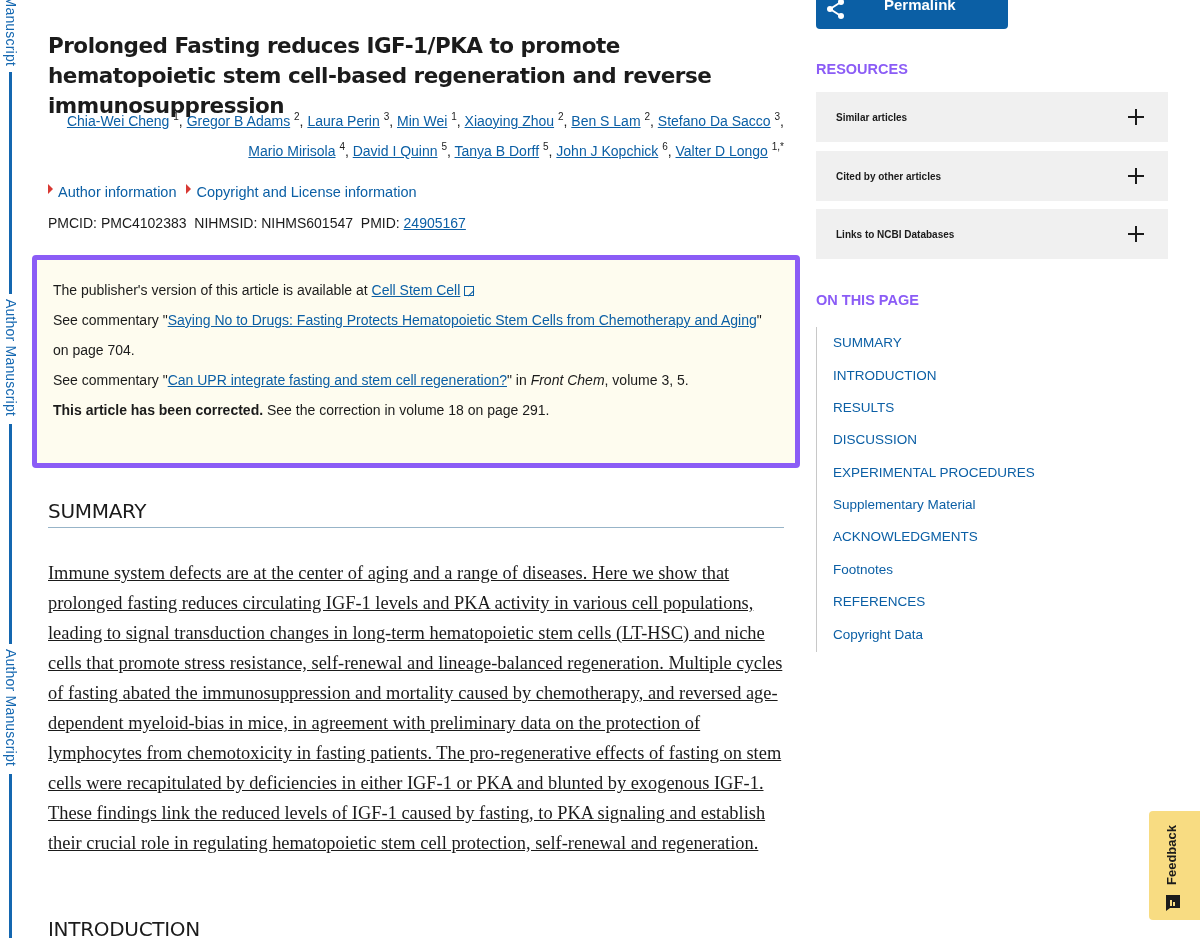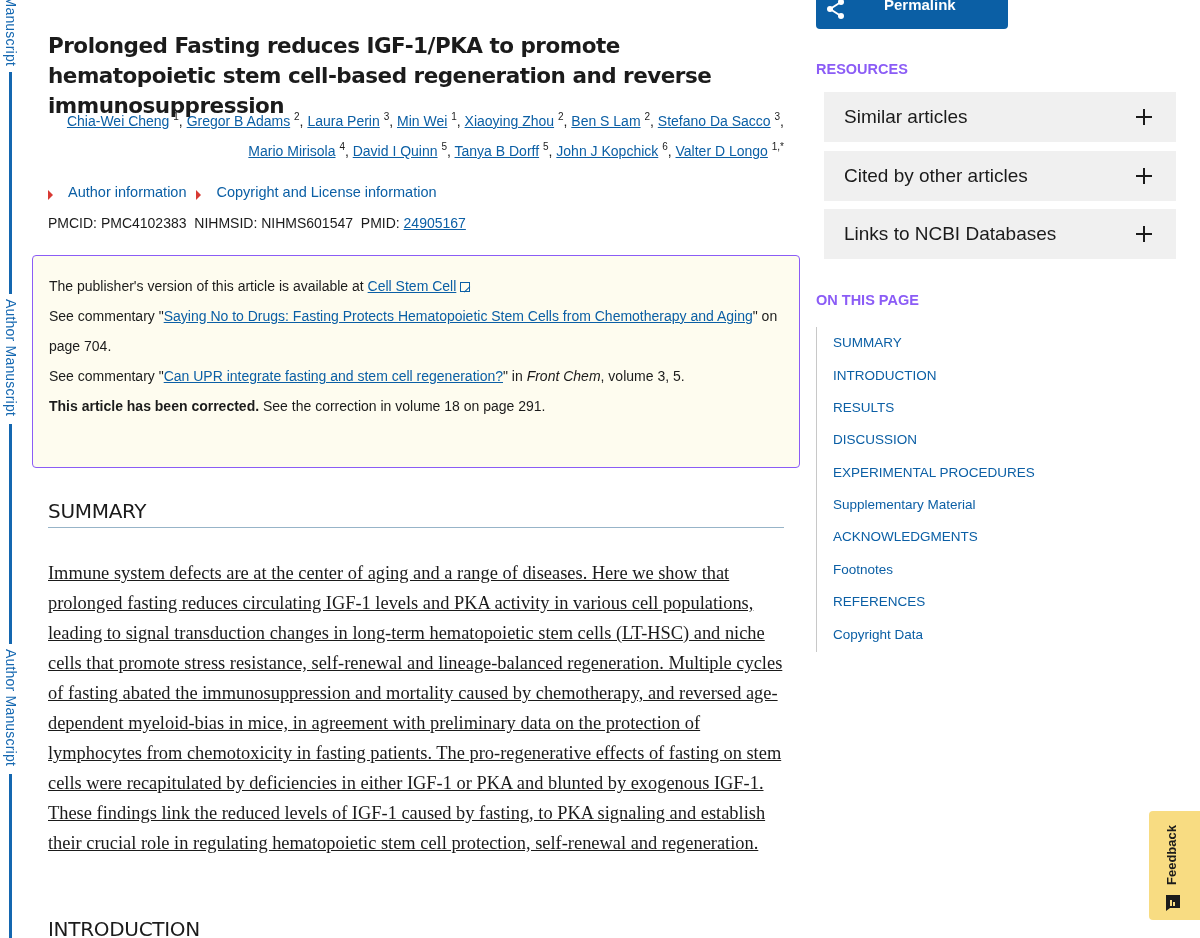--- a/index.html
+++ b/index.html
@@ -29,27 +29,27 @@
   }
   .authors {
     position: absolute; left: 0; top: 106px; width: 736px;
     font-size: 14px; line-height: 30px; color: #1b1b1b; text-align: right;
   }
   .authors sup { font-size: 10px; vertical-align: 6px; line-height: 0; }
   .info-row {
     position: absolute; left: 0; top: 184px; font-size: 14.5px; color: #0b5fa5;
     display: flex; gap: 10px;
   }
-  .info-row .toggle { display: inline-flex; align-items: flex-end; gap: 15px; cursor: pointer; }
+  .info-row .toggle { display: inline-flex; align-items: flex-start; gap: 5px; cursor: pointer; }
   .tri { width: 0; height: 0; border-top: 5px solid transparent; border-bottom: 5px solid transparent; border-left: 5px solid #d83933; display: inline-block; }
   .ids { position: absolute; left: 0; top: 215px; font-size: 14px; color: #1b1b1b; white-space: pre; }
 
   .notice {
     position: absolute; left: 32px; top: 255px; width: 768px; height: 213px;
-    background: #fefcef; border: 1px solid #8b5cf6; border-radius: 4px;
+    background: #fefcef; border: 5px solid #8b5cf6; border-radius: 4px;
     padding: 15px 16px; font-size: 14px; line-height: 30px; color: #1b1b1b;
   }
   .notice p { margin: 0; }
   .ext-icon { display: inline-block; width: 10px; height: 10px; border: 1.3px solid #0b5fa5; margin-left: 4px; position: relative; vertical-align: -1px; }
   .ext-icon::after { content: ""; position: absolute; right: -1px; top: 3px; width: 8px; height: 1.3px; background: #0b5fa5; transform: rotate(-45deg); transform-origin: right center; }
 
   .sec-head {
     position: absolute; left: 48px; width: 736px; margin: 0;
     font-size: 20px; font-weight: normal; color: #1b1b1b; letter-spacing: -0.3px;
     font-family: "DejaVu Sans", sans-serif;
@@ -65,22 +65,22 @@
   .side { position: absolute; left: 816px; top: 0; width: 352px; }
   .permalink {
     position: absolute; left: 0; top: -10px; width: 192px; height: 39px;
     background: #0b5fa5; border-radius: 4px; color: #fff; font-weight: bold;
     font-size: 15px; display: flex; align-items: center; cursor: pointer;
   }
   .permalink .share-icon { position: absolute; left: 10px; top: 8px; }
   .permalink span.lbl { position: absolute; left: 68px; top: 6px; }
   .side-h { position: absolute; left: 0; font-size: 14.5px; font-weight: bold; color: #8b5cf6; margin: 0; }
   .acc {
-    position: absolute; left: 8px; width: 352px; height: 50px; background: #f0f0f0;
-    display: flex; align-items: center; padding-left: 20px; font-weight: normal; font-size: 19px; color: #1b1b1b; cursor: pointer;
+    position: absolute; left: 0; width: 352px; height: 50px; background: #f0f0f0;
+    display: flex; align-items: center; padding-left: 20px; font-weight: bold; font-size: 10px; color: #1b1b1b; cursor: pointer;
   }
   .plus { position: absolute; right: 24px; top: 17px; width: 16px; height: 16px; }
   .plus::before, .plus::after { content: ""; position: absolute; background: #1b1b1b; }
   .plus::before { left: 7px; top: 0; width: 2px; height: 16px; }
   .plus::after { left: 0; top: 7px; width: 16px; height: 2px; }
   .toc { position: absolute; left: 0; top: 327px; width: 250px; border-left: 1px solid #c8c8c8; height: 325px; }
   .toc a { position: absolute; left: 16px; font-size: 13.5px; color: #0b5fa5; text-decoration: none; white-space: nowrap; }
 
   
   .feedback {

